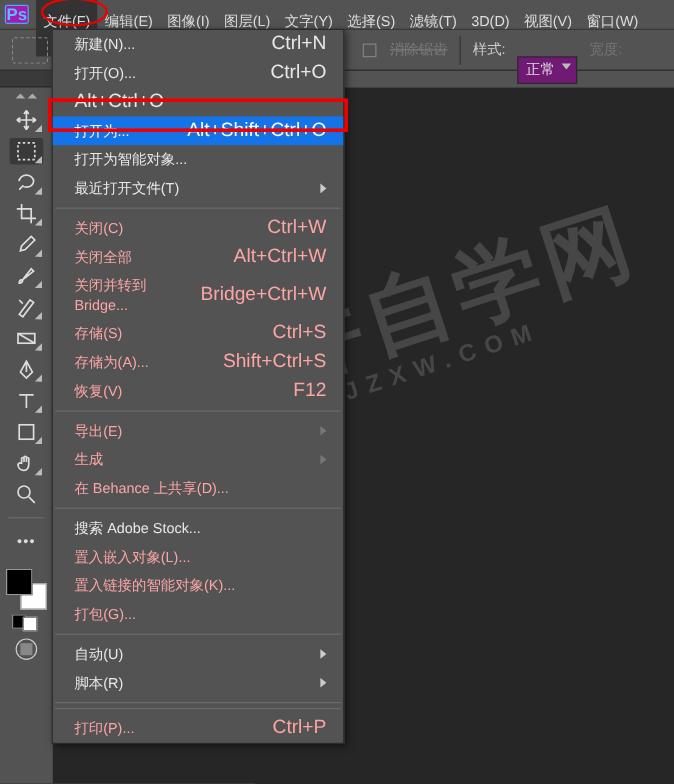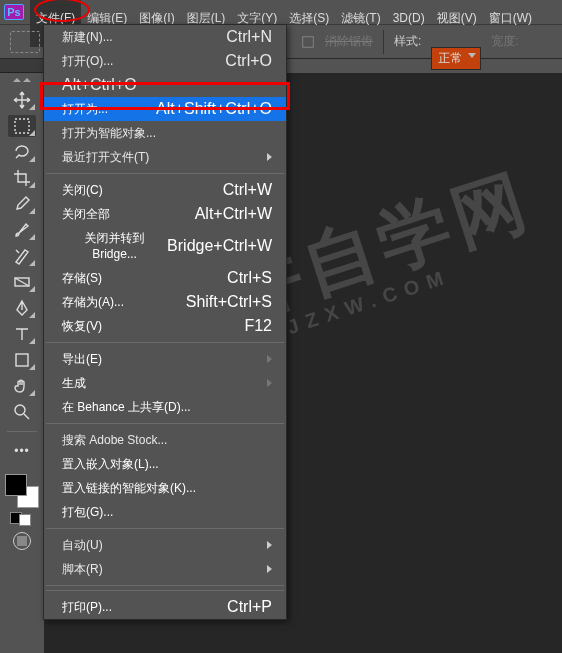--- a/index.html
+++ b/index.html
@@ -1,31 +1,31 @@
 <!DOCTYPE html>
 <html><head>
 <meta charset="utf-8">
 <style>
   *{box-sizing:border-box;margin:0;padding:0;font-family:"Microsoft YaHei","SimSun",sans-serif;}
   body{background:#535353;width:562px;height:653px;overflow:hidden;position:relative;font-size:12px;color:#ddd;}
   
   .menubar{height:24px;background:#535353;display:flex;align-items:center;padding-left:4px;}
-  .ps-icon{width:20px;height:16px;background:#a21caf;border:1px solid #4aa8ff;border-radius:2px;color:#5cbcff;font-size:11px;font-weight:bold;display:flex;align-items:center;justify-content:center;margin-right:6px;}
+  .ps-icon{width:20px;height:16px;background:#a21caf;border:1px solid #4aa8ff;border-radius:2px;color:#5cbcff;font-size:14px;font-weight:bold;display:flex;align-items:center;justify-content:center;margin-right:6px;}
   .menu-item{padding:20px 6px;color:#ddd;cursor:default;margin-top:12px;}
   .menu-item.active{background:#333;}
   .red-ellipse{position:absolute;border:2px solid #e00;border-radius:50%;pointer-events:none;}
   .re1{left:34px;top:-2px;width:56px;height:24px;}
   
   .optbar{height:35px;background:#535353;border-top:1px solid #393939;border-bottom:1px solid #292929;display:flex;align-items:center;padding-left:10px;gap:10px;}
   .sel-preview{width:30px;height:22px;border:1px dashed #888;border-radius:2px;}
   .divider{width:1px;height:24px;background:#333;}
   .feather-icon{width:14px;height:14px;color:#888;}
   .strike{color:#7a7a7a;text-decoration:line-through;}
   .label{color:#ccc;}
-  .style-select{background:#c2410c;border:1px solid #2a2a2a;color:#ddd;padding:2px 18px 2px 6px;position:relative;font-size:12px;margin-top:33px;}
+  .style-select{background:#701a75;border:1px solid #2a2a2a;color:#ddd;padding:2px 18px 2px 6px;position:relative;font-size:12px;margin-top:33px;}
   .chev{position:absolute;right:4px;top:5px;border-left:4px solid transparent;border-right:4px solid transparent;border-top:5px solid #bbb;}
   .dimlabel{color:#777;}
   
   .doctabstrip{position:absolute;left:0;top:59px;width:44px;height:14px;background:#3a3a3a;border-bottom:1px solid #222;}
   
   .toolbar{position:absolute;left:0;top:73px;width:44px;background:#535353;display:flex;flex-direction:column;align-items:center;padding-top:4px;}
   .collapse-grip{width:30px;height:6px;display:flex;justify-content:center;align-items:center;margin-bottom:4px;}
   .collapse-grip span{display:block;border-left:4px solid transparent;border-right:4px solid transparent;border-bottom:4px solid #aaa;margin:0 1px;}
   .tool{width:28px;height:22px;margin:2px 0;display:flex;align-items:center;justify-content:center;color:#ddd;position:relative;}
   .tool svg{width:18px;height:18px;stroke:#ddd;fill:none;stroke-width:1.4;}
@@ -37,21 +37,21 @@
   .sw.bg{background:#fff;right:0;bottom:0;}
   .mini-sw{margin-top:4px;width:24px;height:14px;display:flex;}
   .mini-sw div{width:12px;height:12px;border:1px solid #888;}
   .mini-sw .a{background:#000;}
   .mini-sw .b{background:#fff;margin-left:-3px;margin-top:2px;}
   .qm{margin-top:6px;width:18px;height:18px;border:1.5px solid #ccc;border-radius:50%;position:relative;}
   .qm::after{content:"";position:absolute;inset:3px;background:#888;}
   
   .menu{position:absolute;left:43px;top:24px;width:244px;background:#535353;border:1px solid #2a2a2a;box-shadow:2px 2px 6px rgba(0,0,0,.5);}
   .mi{display:flex;justify-content:space-between;align-items:center;padding:4px 14px 4px 18px;color:#e8e8e8;font-size:12px;line-height:16px;cursor:default;}
-  .mi.disabled{color:#ffffff;text-align:center;}
+  .mi.disabled{color:#fca5a5;}
   .mi.hl{background:#1473e6;color:#fff;}
   .mi .sc{color:inherit;font-size:16px;}
   .mi .sub{border-top:4px solid transparent;border-bottom:4px solid transparent;border-left:5px solid #ccc;}
   .mi.disabled .sub{border-left-color:#777;}
   .sep{height:1px;background:#6b6b6b;margin:4px 2px;}
   .red-rect{position:absolute;border:3px solid #e00;pointer-events:none;}
   .rr1{left:40px;top:82px;width:250px;height:28px;}
   
   .canvas{position:absolute;left:44px;top:73px;right:0;bottom:0;background:#262626;}
   

